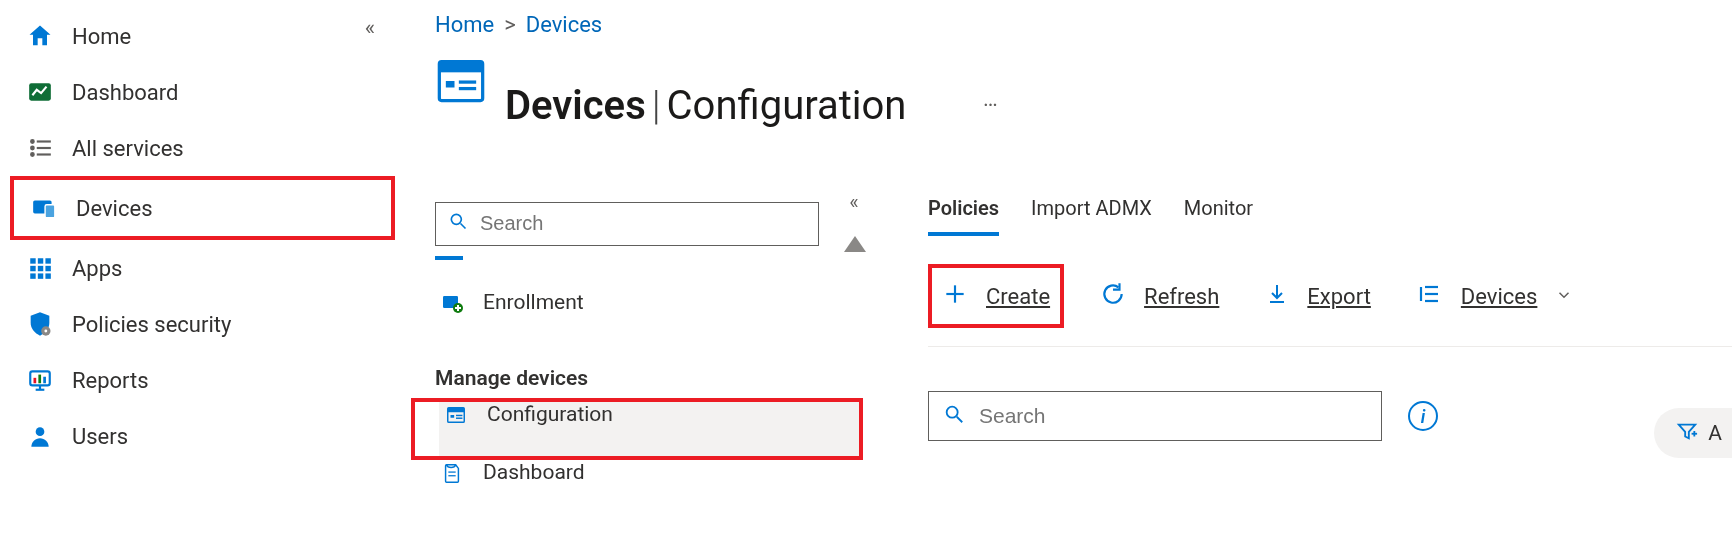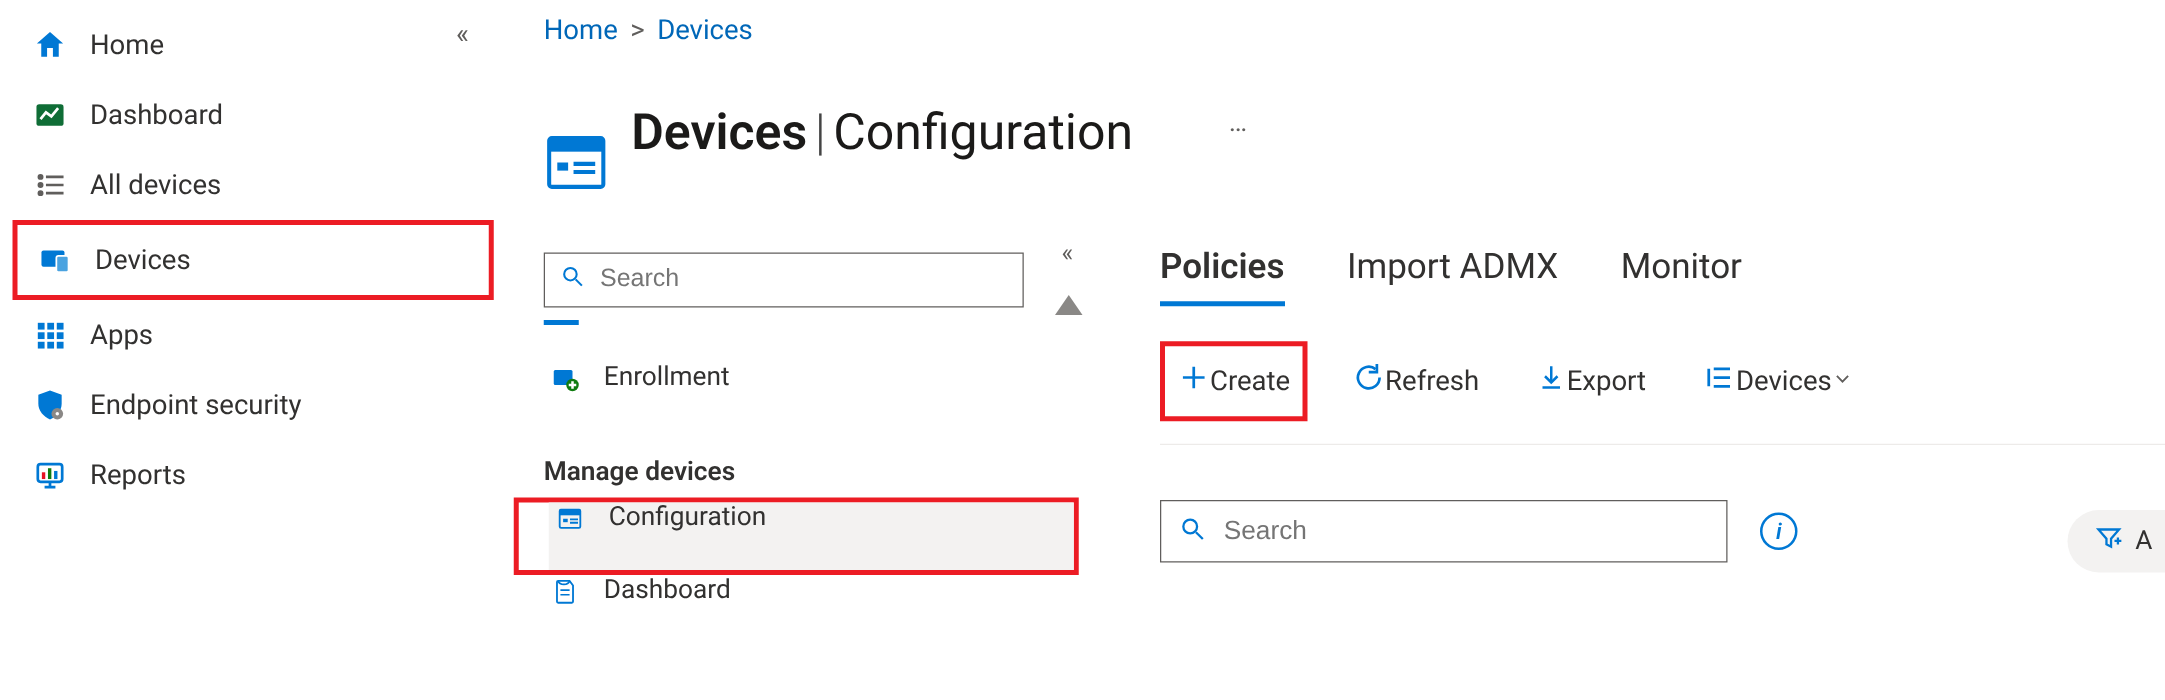--- a/index.html
+++ b/index.html
@@ -85,21 +85,21 @@
   }
   .breadcrumb a {
     color: #0067b8;
     text-decoration: none;
   }
   .breadcrumb .sep {
     color: #605e5c;
   }
   .page-title-row {
     display: flex;
-    align-items: flex-end;
+    align-items: flex-start;
     gap: 18px;
     margin-bottom: 46px;
   }
   .page-title-icon {
     width: 52px; height: 52px;
   }
   .page-title {
     font-size: 40px;
     color: #1b1a19;
     font-weight: 400;
@@ -194,22 +194,22 @@
   }
 
   
   .content {
     flex: 1;
     padding: 196px 0 0 58px;
     position: relative;
   }
   .tabs {
     display: flex;
-    gap: 50px;
-    font-size: 28px;
+    gap: 32px;
+    font-size: 20px;
     margin-bottom: 34px;
   }
   .tab {
     padding-bottom: 10px;
     cursor: pointer;
   }
   .tab.active {
     font-weight: 600;
     position: relative;
   }
@@ -225,24 +225,25 @@
     display: flex;
     align-items: center;
     gap: 26px;
     border-bottom: 1px solid #edebe9;
     padding-bottom: 18px;
     margin-bottom: 44px;
   }
   .tool-btn {
     display: flex;
     align-items: center;
-    gap: 0;
+    gap: 18px;
     font-size: 22px;
     cursor: pointer;
     padding: 6px 10px;
+    text-decoration: underline;
   }
   .tool-btn .icon-accent { color: #0078d4; }
   .tool-create-box {
     height: 64px;
   }
   .content-search-row {
     display: flex;
     align-items: center;
     gap: 26px;
   }
@@ -313,21 +314,21 @@
       <span class="nav-icon">
         <svg viewBox="0 0 24 24" width="26" height="26" stroke="#605e5c" stroke-width="2">
             <circle cx="5" cy="6" r="1.2" fill="#605e5c"></circle>
             <circle cx="5" cy="12" r="1.2" fill="#605e5c"></circle>
             <circle cx="5" cy="18" r="1.2" fill="#605e5c"></circle>
             <line x1="9" y1="6" x2="22" y2="6"></line>
             <line x1="9" y1="12" x2="22" y2="12"></line>
             <line x1="9" y1="18" x2="22" y2="18"></line>
           </svg>
       </span>
-      <span class="label">All devices</span>
+      <span class="label">All services</span>
     </div>
 
     <div class="nav-devices-wrap red-box">
       <div class="nav-item">
         <span class="nav-icon">
           <svg viewBox="0 0 24 24" width="28" height="26">
               <rect x="2" y="5" width="17" height="12" rx="1.5" fill="#0078d4"></rect>
               <rect x="13" y="9" width="9" height="12" rx="1.5" fill="#4aa3e0" stroke="#fff" stroke-width="1.3"></rect>
             </svg>
         </span>
@@ -353,37 +354,46 @@
     </div>
 
     <div class="nav-item">
       <span class="nav-icon">
         <svg viewBox="0 0 24 24" width="28" height="28">
             <path fill="#0078d4" d="M12 2l8 3v6c0 5-3.5 9-8 11C7.5 20 4 16 4 11V5z"></path>
             <circle cx="17" cy="18" r="4" fill="#8a8886"></circle>
             <circle cx="17" cy="18" r="1.2" fill="#fff"></circle>
           </svg>
       </span>
-      <span class="label">Endpoint security</span>
+      <span class="label">Policies security</span>
     </div>
 
     <div class="nav-item">
       <span class="nav-icon">
         <svg viewBox="0 0 24 24" width="28" height="26">
             <rect x="3" y="4" width="18" height="13" rx="2" fill="none" stroke="#0078d4" stroke-width="2"></rect>
             <rect x="6" y="10" width="2.5" height="5" fill="#e81123"></rect>
             <rect x="10.5" y="7" width="2.5" height="8" fill="#107c10"></rect>
             <rect x="15" y="9" width="2.5" height="6" fill="#0078d4"></rect>
             <line x1="12" y1="17" x2="12" y2="21" stroke="#0078d4" stroke-width="2"></line>
             <line x1="8" y1="21" x2="16" y2="21" stroke="#0078d4" stroke-width="2"></line>
           </svg>
       </span>
       <span class="label">Reports</span>
     </div>
 
+    <div class="nav-item">
+      <span class="nav-icon">
+        <svg viewBox="0 0 24 24" width="26" height="26" fill="#0078d4">
+            <circle cx="12" cy="8" r="4"></circle>
+            <path d="M4 22c0-4.4 3.6-8 8-8s8 3.6 8 8z"></path>
+          </svg>
+      </span>
+      <span class="label">Users</span>
+    </div>
   </nav>
 
   <section class="midpane">
 
     <div class="breadcrumb">
       <a>Home</a>
       <span class="sep">&gt;</span>
       <a>Devices</a>
     </div>
 

